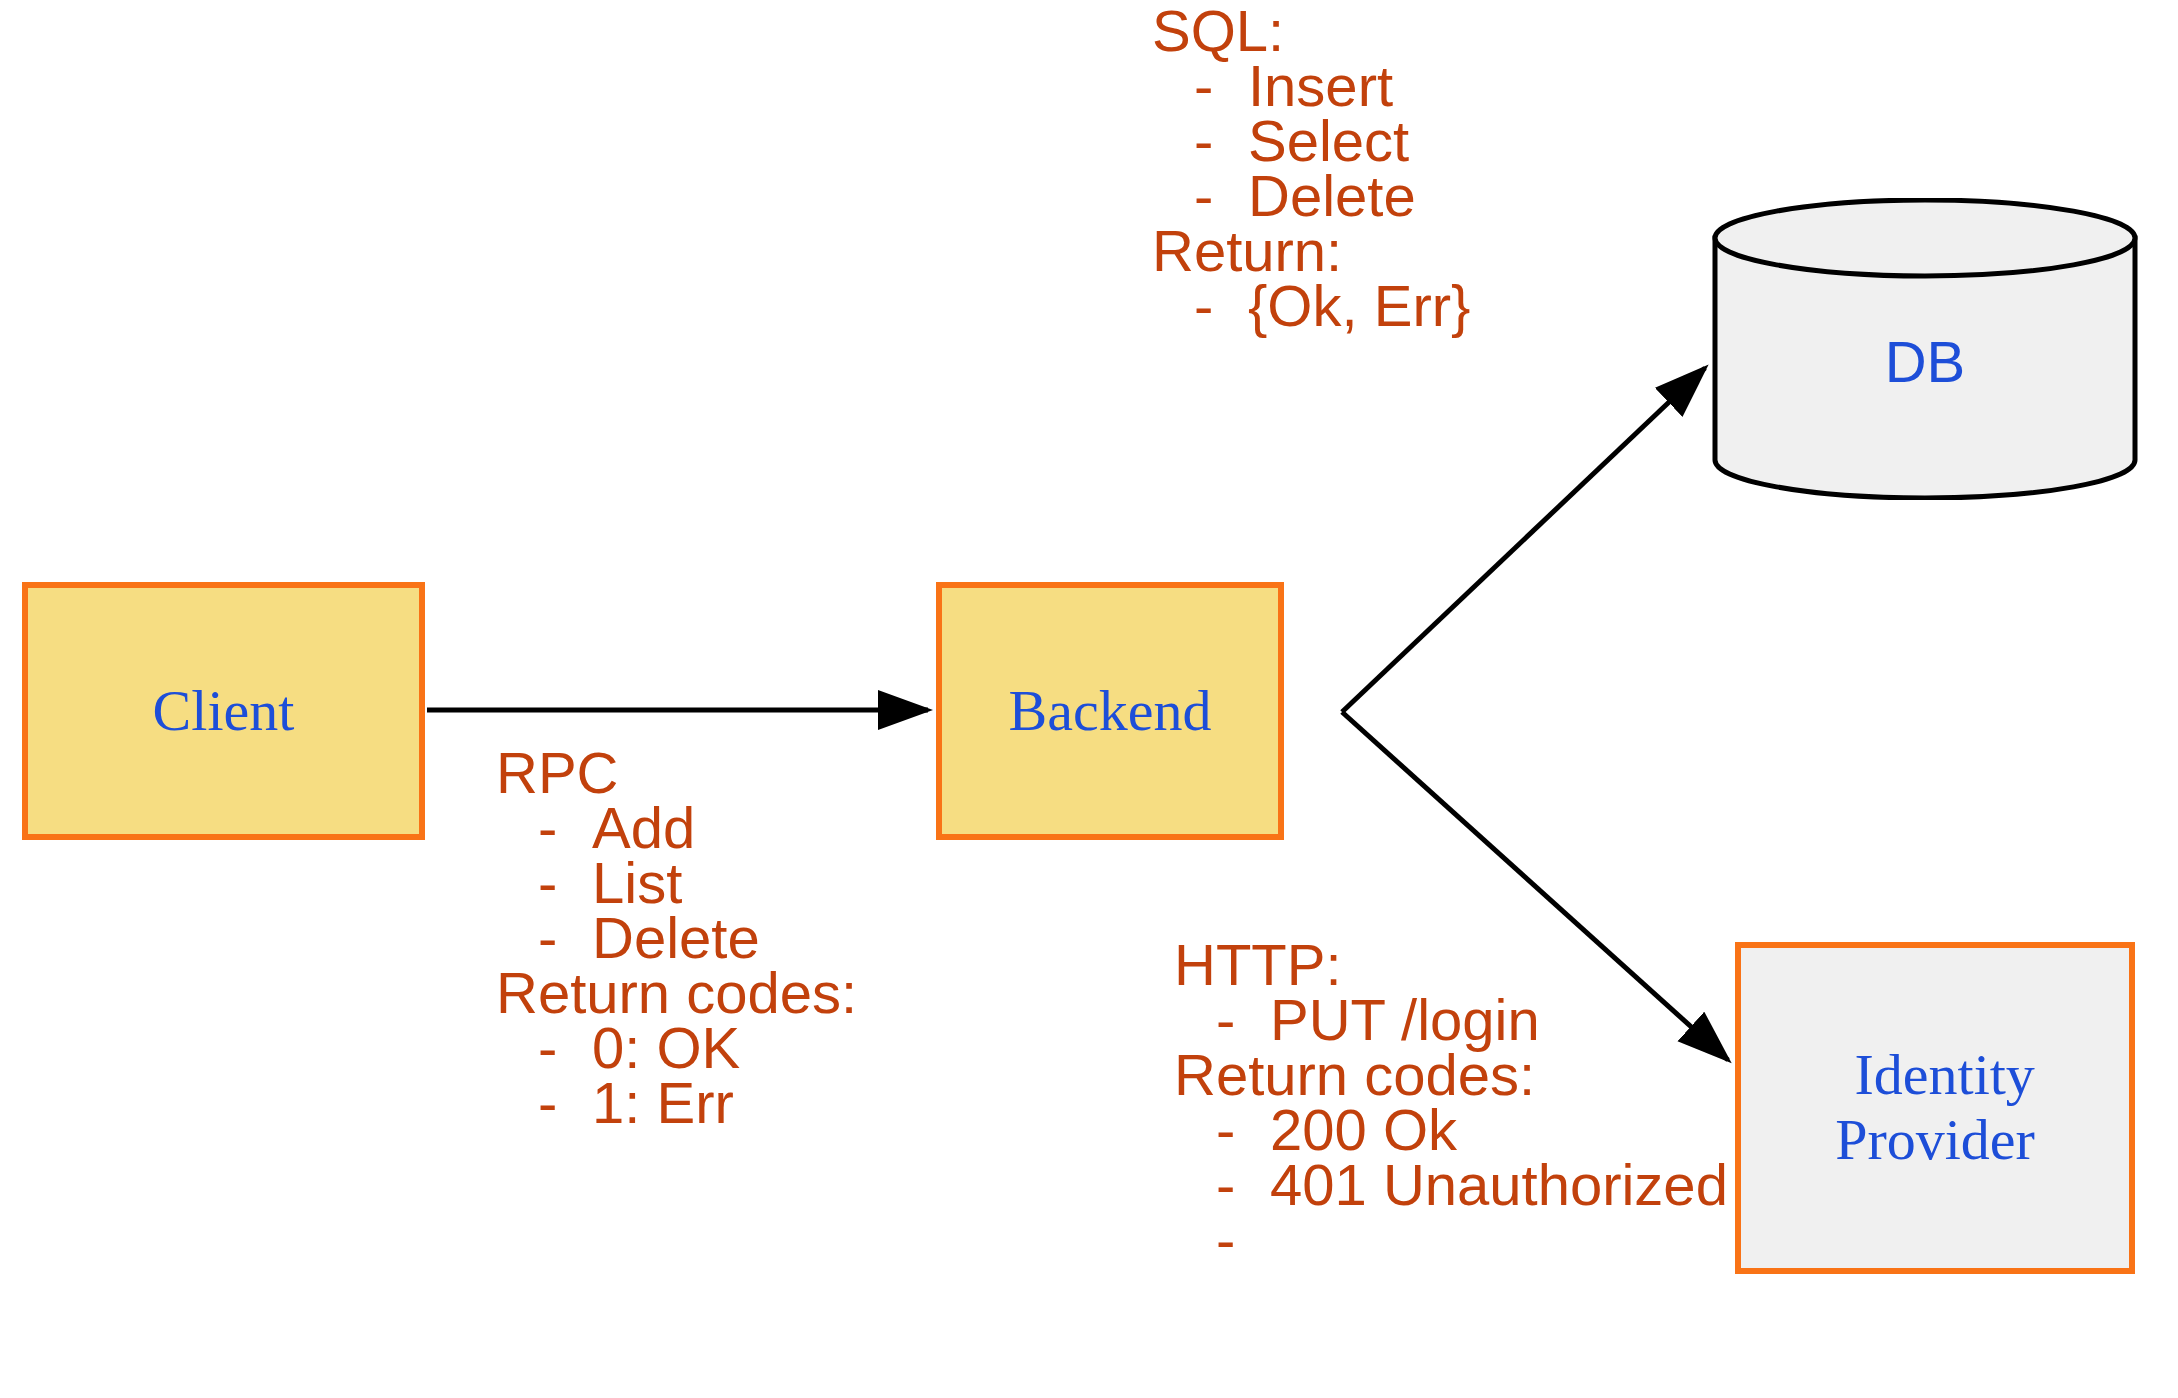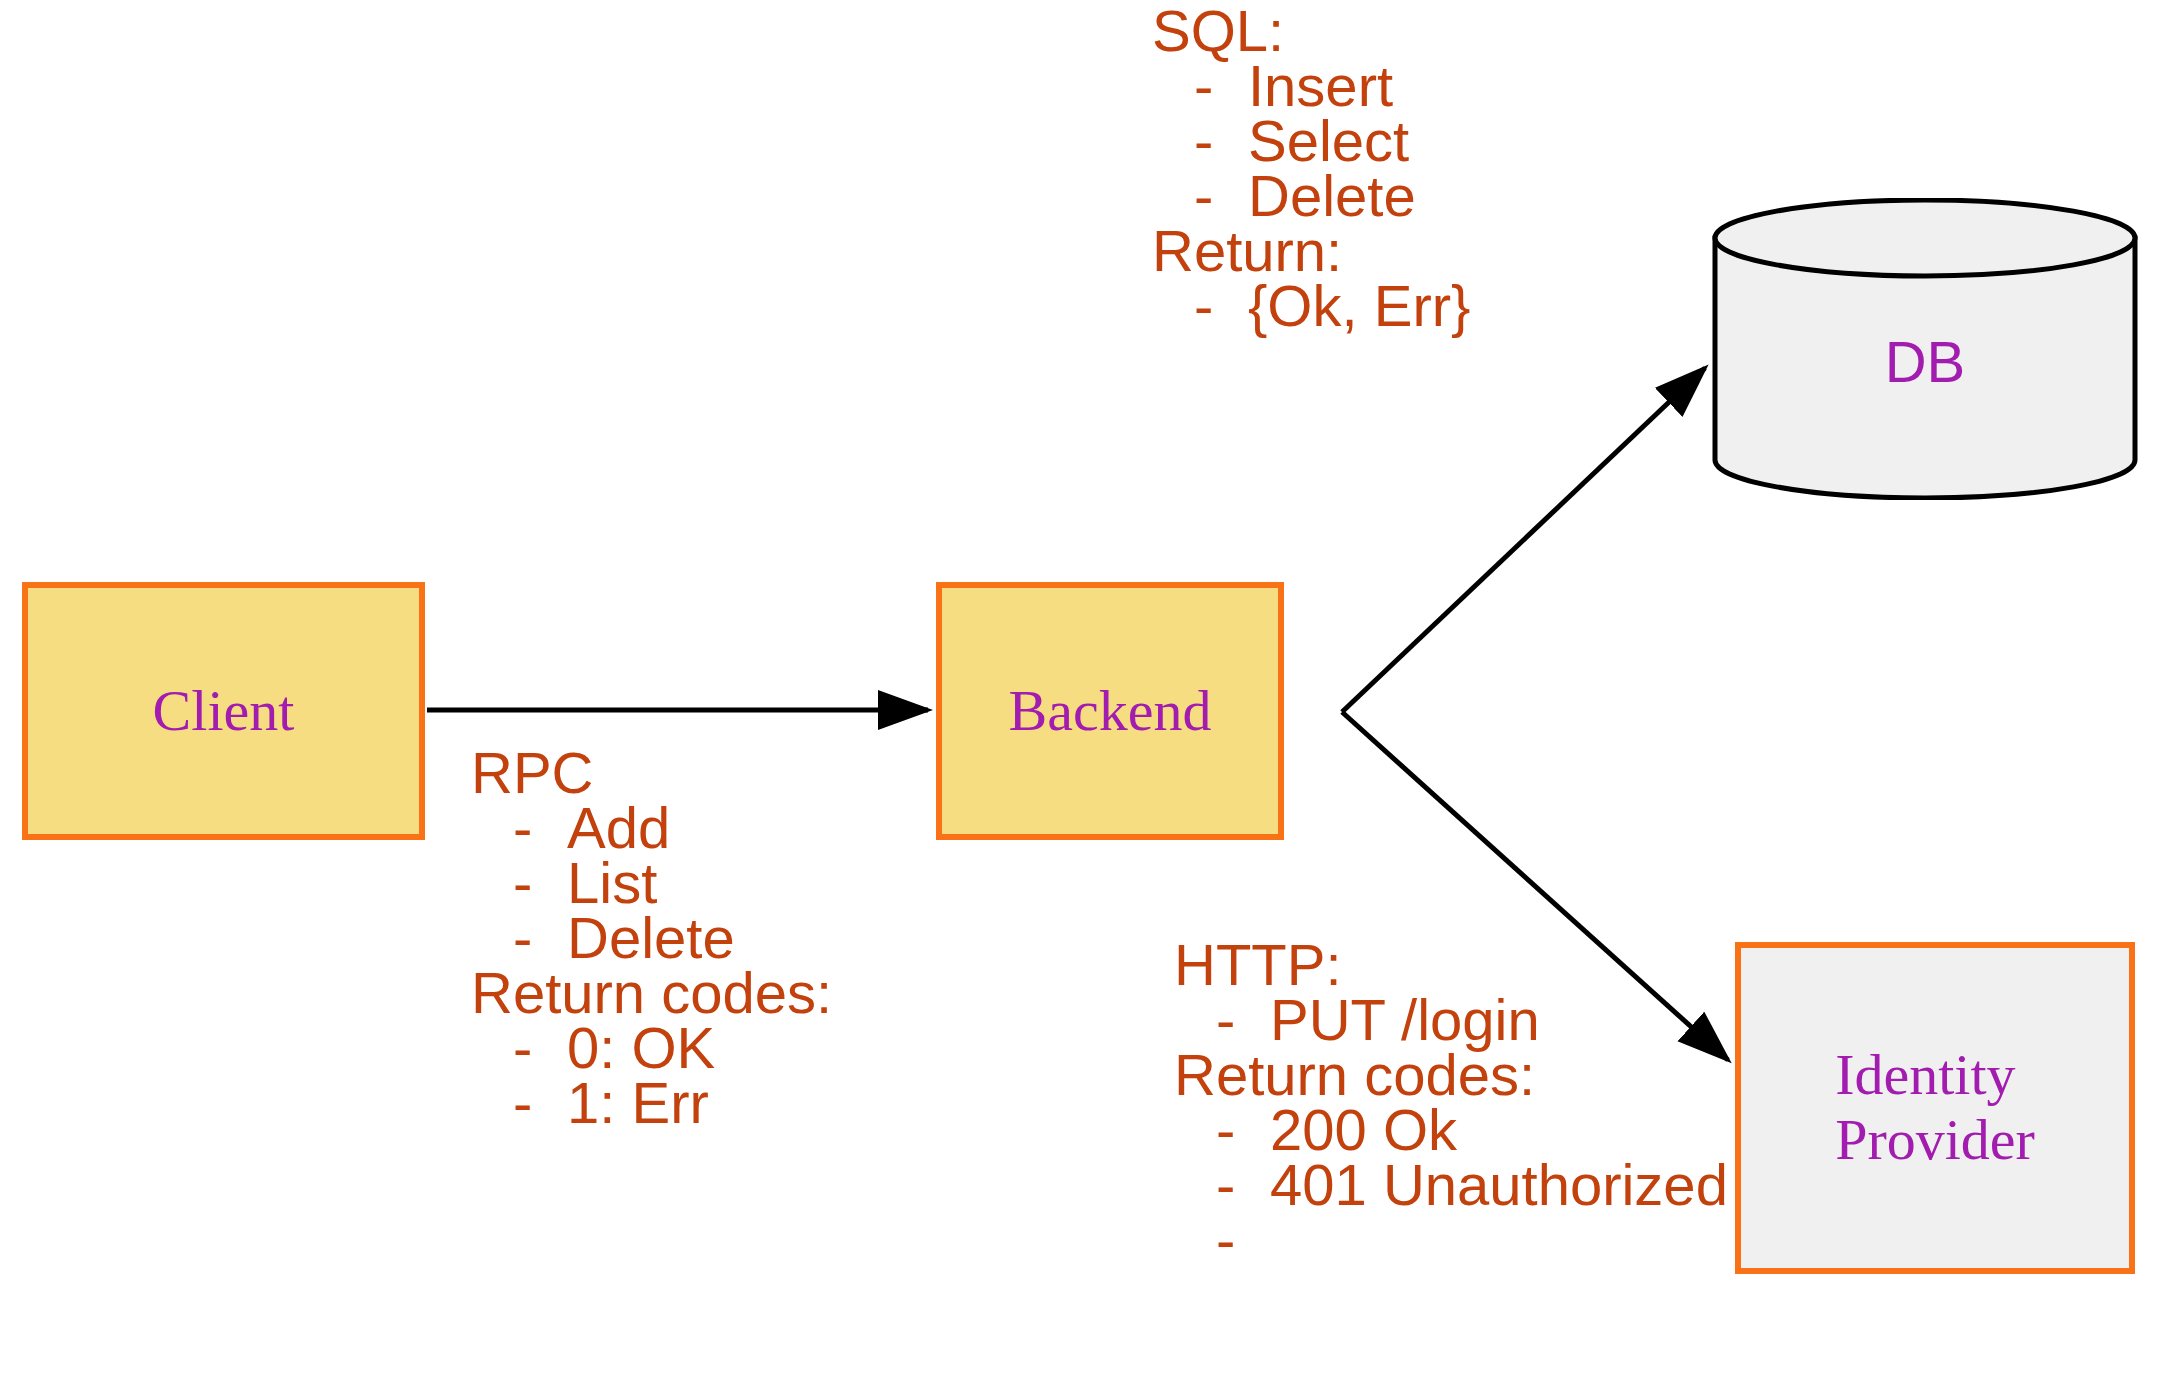--- a/index.html
+++ b/index.html
@@ -22,22 +22,22 @@
     width: 2178px;
     height: 1398px;
     pointer-events: none;
   }
   .node {
     position: absolute;
     box-sizing: border-box;
     display: flex;
     align-items: center;
     justify-content: center;
-    text-align: left;
-    color: #a21caf;
+    text-align: right;
+    color: #1d4ed8;
     line-height: 1.12;
   }
   .node-rect {
     border: 6px solid #f97316;
     font-family: Liberation Serif, serif;
   }
   .node-label {
     font-size: 58px;
     white-space: pre-line;
     letter-spacing: 0px;
@@ -109,21 +109,21 @@
     display: inline-block;
     width: 96px;
     padding-left: 42px;
     box-sizing: border-box;
   }
   .annot .btext {
     display: inline-block;
   }
 
   #annot-sql  { left: 1152px; top: 2px; }
-  #annot-rpc  { left: 471px;  top: 744px; }
+  #annot-rpc  { left: 496px;  top: 744px; }
   #annot-http { left: 1174px; top: 936px; }
 </style>
 </head>
 <body>
 
 <div id="canvas">
 
   <svg class="edges" viewBox="0 0 2178 1398">
     <defs>
       <marker id="arrowhead" markerWidth="12" markerHeight="12" refX="10" refY="4" orient="auto" markerUnits="strokeWidth">

